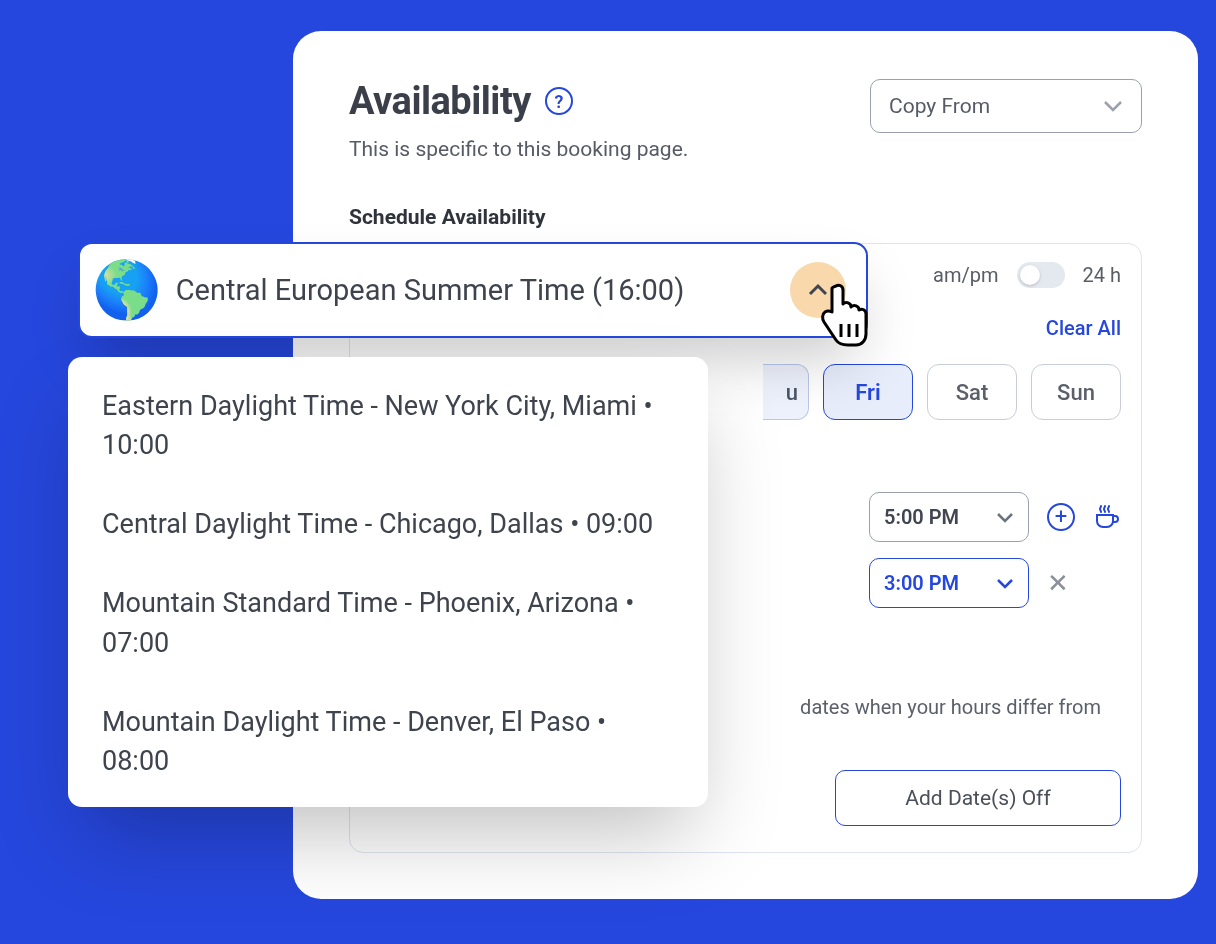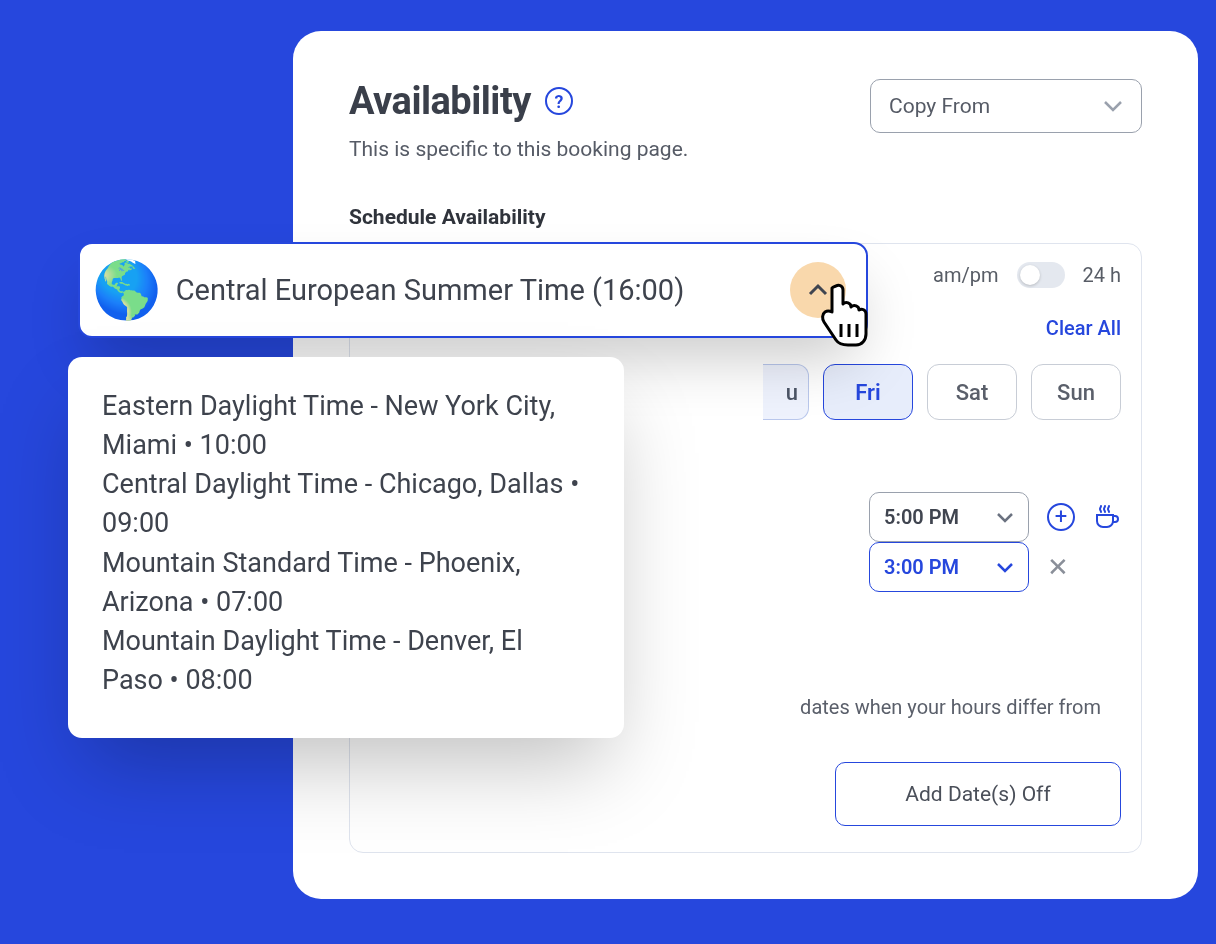--- a/index.html
+++ b/index.html
@@ -162,21 +162,21 @@
     color: #5a5f6a;
   }
 
   
   .time-block {
     position: absolute;
     right: 20px;
     top: 248px;
     display: flex;
     flex-direction: column;
-    gap: 0;
+    gap: 16px;
   }
   .time-row {
     display: flex;
     align-items: center;
     gap: 18px;
   }
   .time-select {
     width: 160px;
     height: 50px;
     border-radius: 10px;
@@ -215,21 +215,21 @@
     line-height: 1.5;
     color: #5a5f6a;
     text-align: right;
   }
 
   .add-dates-off {
     position: absolute;
     right: 20px;
     bottom: 26px;
     width: 286px;
-    height: 64px;
+    height: 56px;
     border: 1.5px solid #2647dd;
     border-radius: 10px;
     color: #4a4f59;
     font-size: 21px;
     display:flex; align-items:center; justify-content:center;
     cursor: pointer;
   }
 
   
   .tz-bar {
@@ -272,27 +272,28 @@
     left: 808px;
     top: 282px;
     width: 64px;
     pointer-events: none;
   }
 
   .tz-dropdown {
     position: absolute;
     left: 68px;
     top: 357px;
-    width: 556px;
+    width: 640px;
     background: #ffffff;
     border-radius: 14px;
     box-shadow: 0 40px 80px -16px rgba(0,0,0,0.25);
-    padding: 30px 34px 38px 34px;
+    padding: 30px 34px 26px 34px;
     display: flex;
     flex-direction: column;
+    gap: 40px;
   }
   .tz-option {
     font-size: 27px;
     line-height: 1.45;
     color: #3e434d;
     cursor: pointer;
   }
 </style>
 </head>
 <body>

